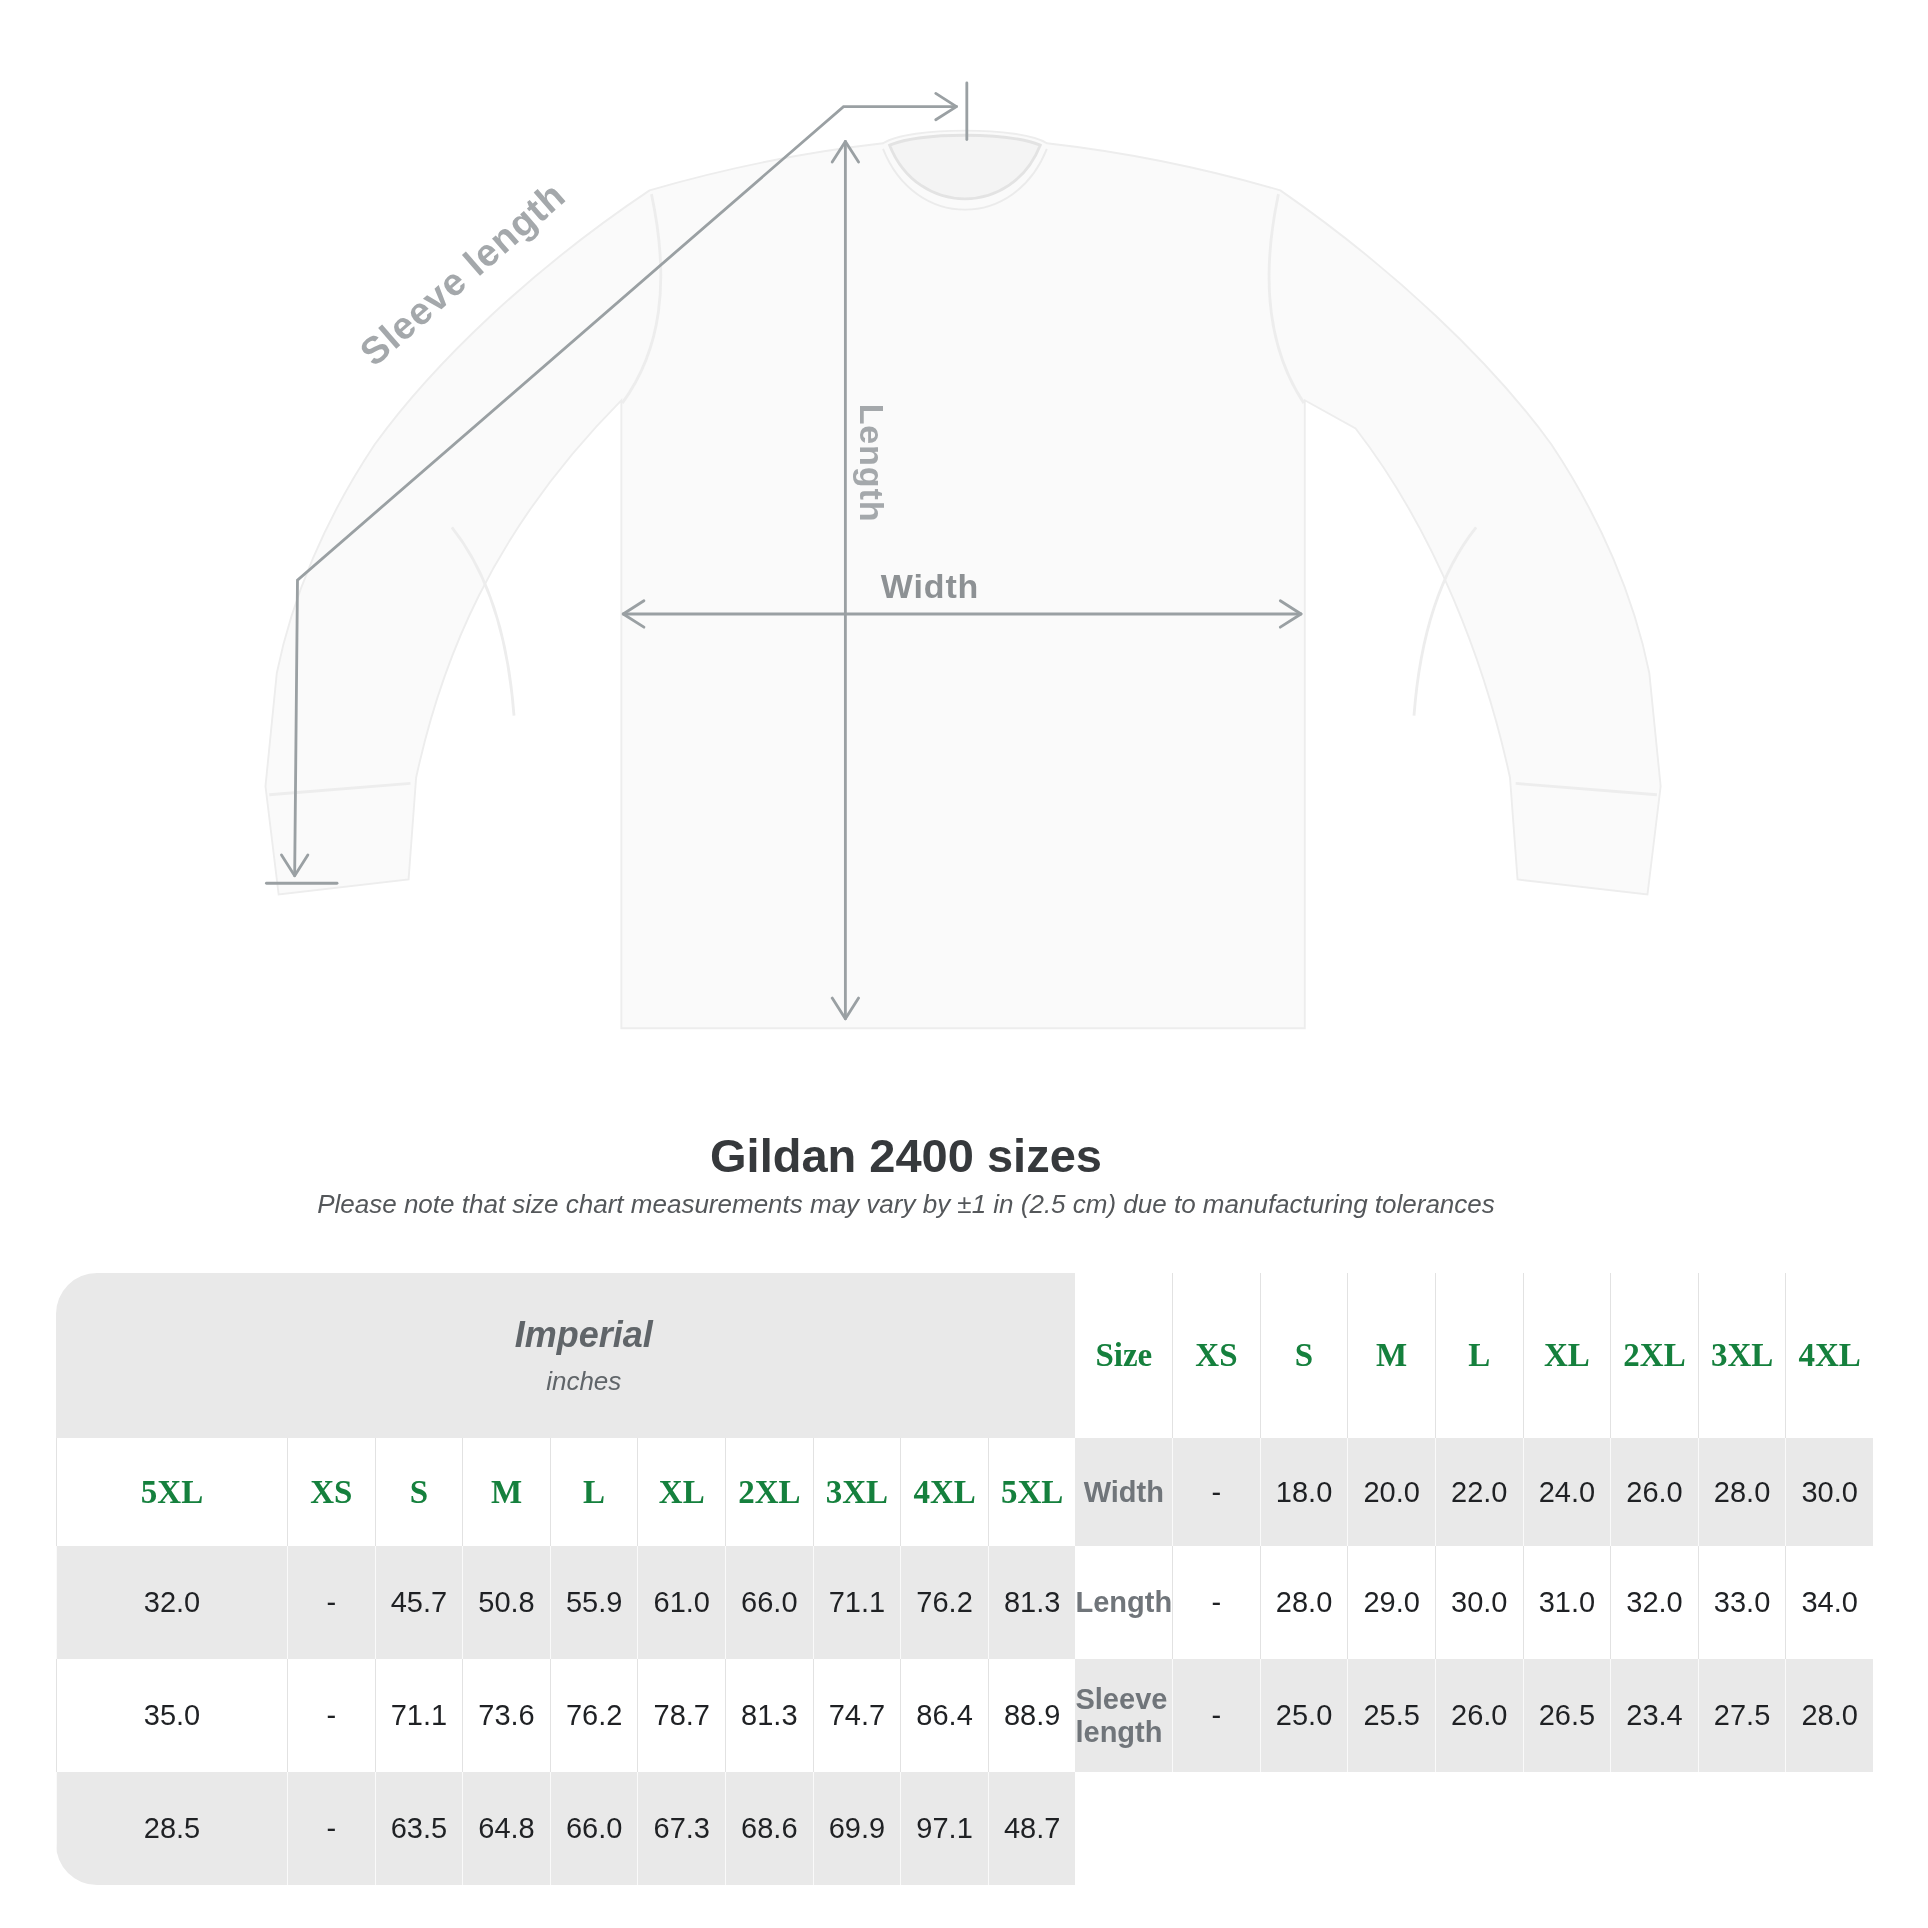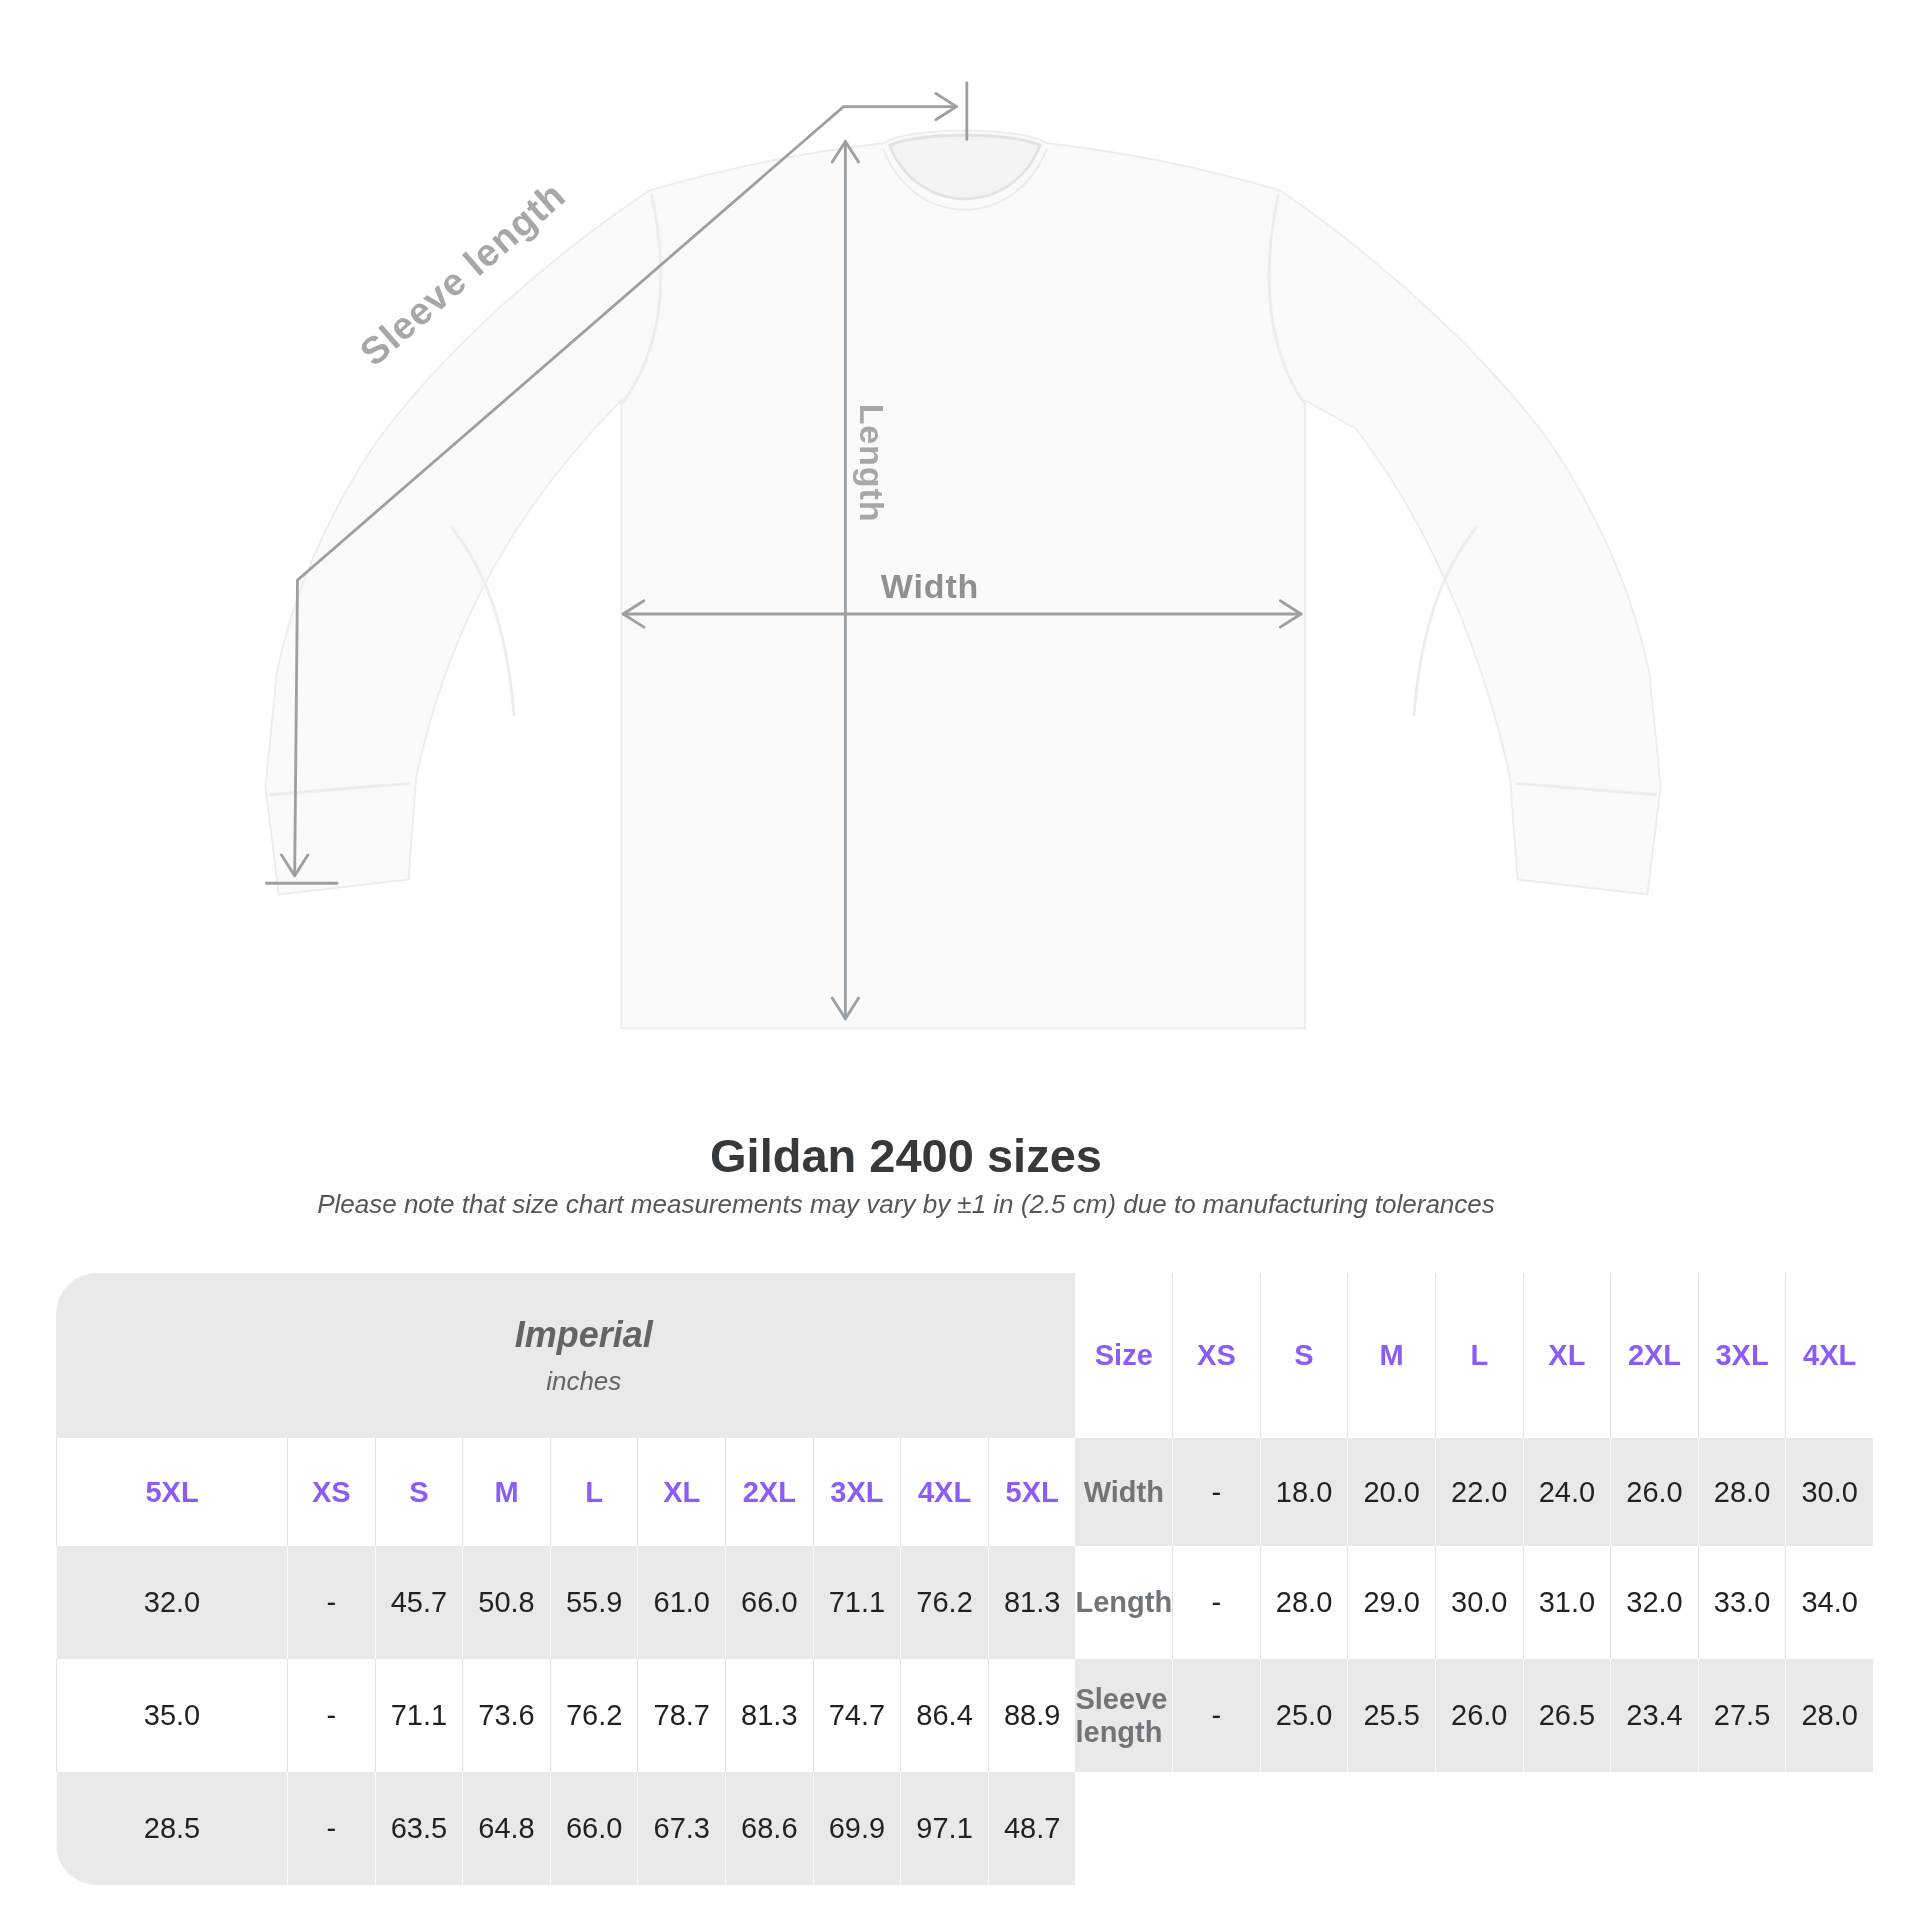--- a/index.html
+++ b/index.html
@@ -20,21 +20,21 @@
 
   
   .size-table{position:absolute;left:56px;top:1273px;width:1817px;display:grid;
     grid-template-columns:231px repeat(18,1fr);
     grid-template-rows:165px 108px 113px 113px 113px;
     border-radius:41px;overflow:hidden;background:#ffffff;}
   .cell{display:flex;align-items:center;justify-content:center;}
   .group-head{grid-row:1;background:#e9e9e9;flex-direction:column;justify-content:center;gap:9.4px;padding-left:36px;}
   .group-head .g-name{font-size:36px;font-weight:bold;font-style:italic;color:#606569;}
   .group-head .g-unit{font-size:26px;font-style:italic;color:#606569;}
-  .head-row{background:#ffffff;font-size:29px;font-weight:bold;color:#8b5cf6;}
+  .head-row{background:#ffffff;font-size:33px;font-weight:bold;color:#15803d;font-family:Liberation Serif, serif;}
   .row-odd{background:#e9e9e9;}
   .row-even{background:#ffffff;}
   .row-label{font-size:29px;font-weight:bold;color:#70757a;}
   .val{font-size:29px;color:#1f2124;font-weight:normal;}
   .sep-light{border-left:0.9px solid #e2e2e2;}
   .sep-white{border-left:0.9px solid rgba(255,255,255,0.75);}
 </style>
 </head>
 <body>
 

